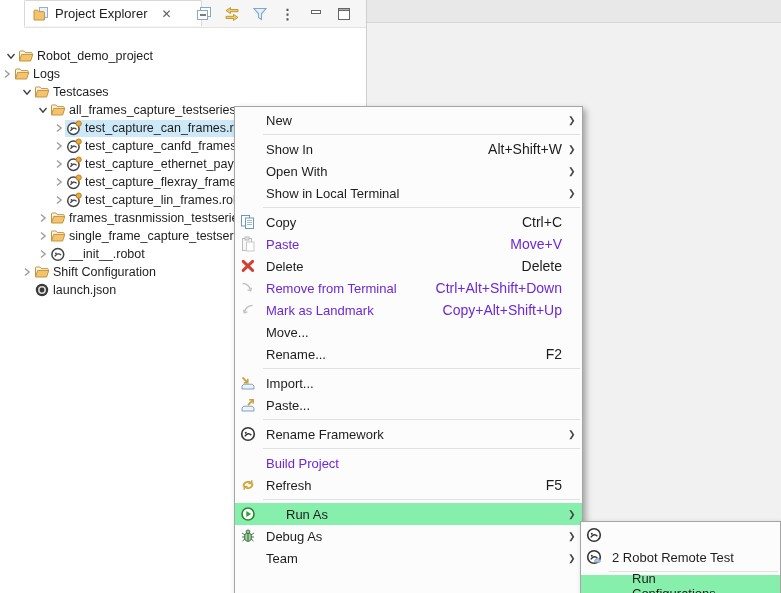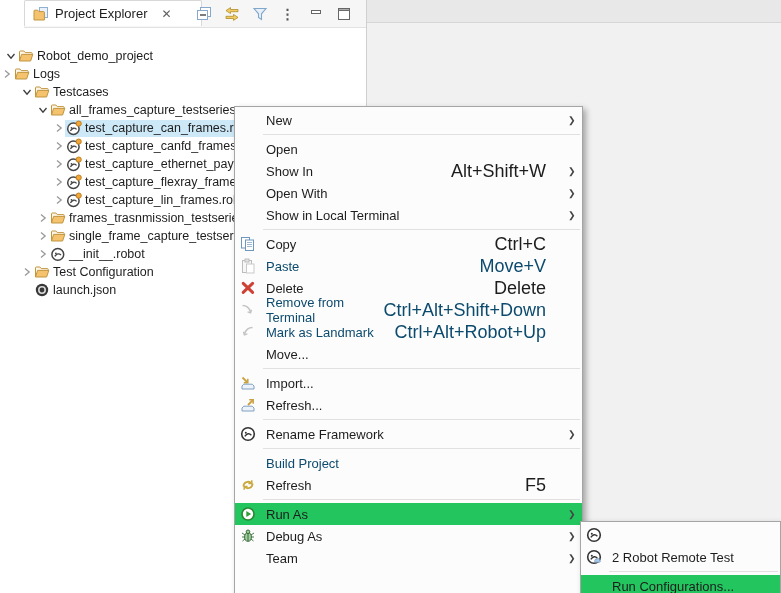--- a/index.html
+++ b/index.html
@@ -33,24 +33,24 @@
   .i10{width:10px;height:10px;}
 
   
   .menu{position:absolute;background:#fcfcfc;border:1px solid #a5a5a5;
         box-shadow:3px 3px 6px rgba(0,0,0,.32);z-index:5;padding-top:2px;box-sizing:border-box;}
   .menu-main{left:234px;top:106px;width:349px;height:520px;}
   .menu-sub{left:580px;top:521px;width:201px;height:90px;z-index:6;}
   .mi{height:22px;display:flex;align-items:center;padding-left:5px;font-size:13px;}
   .mi .ico{width:26px;flex:none;display:inline-flex;align-items:center;}
   .mi .lbl{flex:1;}
-  .mi .sc{margin-right:22px;font-size:18px;}
+  .mi .sc{margin-right:6px;font-size:14px;}
   .mi .sub{width:14px;flex:none;font-size:9px;color:#454545;text-align:left;}
-  .mi.hl{background:#22c55e;}
-  .mi.dis .lbl,.mi.dis .sc{color:#0c4a6e;}
+  .mi.hl{background:#86efac;gap:20px;}
+  .mi.dis .lbl,.mi.dis .sc{color:#6d28d9;}
   .msep{height:1px;background:#e0e0e0;margin:3px 2px 3px 28px;}
 </style>
 </head>
 <body>
 
 <div class="stage">
 
   <div class="right-area">
     <div class="right-strip"></div>
   </div>
@@ -324,21 +324,21 @@
               <path d="M3 1.5 L7.2 5 3 8.5" fill="none" stroke="#9a9a9a" stroke-width="1.3"></path>
             </svg>
           </span>
         <span class="core">
             <span class="ticon">
               <svg class="i16" viewBox="0 0 16 16">
                 <path d="M1.5 13 V3.8 Q1.5 3 2.3 3 h3.6 l1.4 1.6 h6 q.9 0 .9.9 V7" fill="#fdf6e3" stroke="#c19540"></path>
                 <path d="M1.5 13 L3.6 6.4 h11.2 L12.6 13 z" fill="#f5c36d" stroke="#c19540"></path>
               </svg>
             </span>
-        <span>Test Configuration</span>
+        <span>Shift Configuration</span>
           </span>
       </div>
 
       <div class="trow" style="padding-left:20px">
         <span class="chev"></span>
         <span class="core">
             <span class="ticon">
               <svg class="i16" viewBox="0 0 16 16">
                 <circle cx="8" cy="8" r="6.2" fill="#383838"></circle>
                 <circle cx="8" cy="8" r="3.2" fill="none" stroke="#d8d8d8" stroke-width="1.6"></circle>
@@ -354,26 +354,20 @@
   <div class="menu menu-main">
 
     <div class="mi">
       <span class="ico"></span>
       <span class="lbl">New</span>
         <span class="sc"></span>
       <span class="sub">❯</span>
     </div>
     <div class="msep"></div>
 
-    <div class="mi">
-      <span class="ico"></span>
-      <span class="lbl">Open</span>
-        <span class="sc"></span>
-        <span class="sub"></span>
-    </div>
     <div class="mi">
       <span class="ico"></span>
       <span class="lbl">Show In</span>
         <span class="sc">Alt+Shift+W</span>
       <span class="sub">❯</span>
     </div>
     <div class="mi">
       <span class="ico"></span>
       <span class="lbl">Open With</span>
         <span class="sc"></span>
@@ -437,27 +431,33 @@
         <span class="sub"></span>
     </div>
     <div class="mi dis">
       <span class="ico">
           <svg class="i16" viewBox="0 0 16 16">
             <path d="M12.5 3.5 q-6 0-8 6.5" fill="none" stroke="#c3c3c3" stroke-width="1.6"></path>
             <path d="M7.4 9.8 l-3 1-.9-3" fill="none" stroke="#c3c3c3" stroke-width="1.4"></path>
           </svg>
         </span>
       <span class="lbl">Mark as Landmark</span>
-        <span class="sc">Ctrl+Alt+Robot+Up</span>
+        <span class="sc">Copy+Alt+Shift+Up</span>
         <span class="sub"></span>
     </div>
     <div class="mi">
       <span class="ico"></span>
       <span class="lbl">Move...</span>
         <span class="sc"></span>
+        <span class="sub"></span>
+    </div>
+    <div class="mi">
+      <span class="ico"></span>
+      <span class="lbl">Rename...</span>
+        <span class="sc">F2</span>
         <span class="sub"></span>
     </div>
     <div class="msep"></div>
 
     <div class="mi">
       <span class="ico">
           <svg class="i16" viewBox="0 0 16 16">
             <path d="M2.5 2.5 l5 5" stroke="#caa23f" stroke-width="1.8"></path>
             <path d="M7.8 3.8 v4 h-4" fill="none" stroke="#caa23f" stroke-width="1.5"></path>
             <path d="M2 14 v-3 l1.8-1.8 h8.4 L14 11 v3 z" fill="#eef3f9" stroke="#7fa0c2"></path>
@@ -468,21 +468,21 @@
         <span class="sub"></span>
     </div>
     <div class="mi">
       <span class="ico">
           <svg class="i16" viewBox="0 0 16 16">
             <path d="M8 8 l5-5" stroke="#caa23f" stroke-width="1.8"></path>
             <path d="M9.2 2.8 h4 v4" fill="none" stroke="#caa23f" stroke-width="1.5"></path>
             <path d="M2 14 v-3 l1.8-1.8 h8.4 L14 11 v3 z" fill="#eef3f9" stroke="#7fa0c2"></path>
           </svg>
         </span>
-      <span class="lbl">Refresh...</span>
+      <span class="lbl">Paste...</span>
         <span class="sc"></span>
         <span class="sub"></span>
     </div>
     <div class="msep"></div>
 
     <div class="mi">
       <span class="ico">
           <svg class="i16" viewBox="0 0 16 16">
             <circle cx="8" cy="8" r="6.3" fill="#fff" stroke="#333" stroke-width="1.6"></circle>
             <circle cx="5.8" cy="6.8" r="1" fill="#333"></circle>

